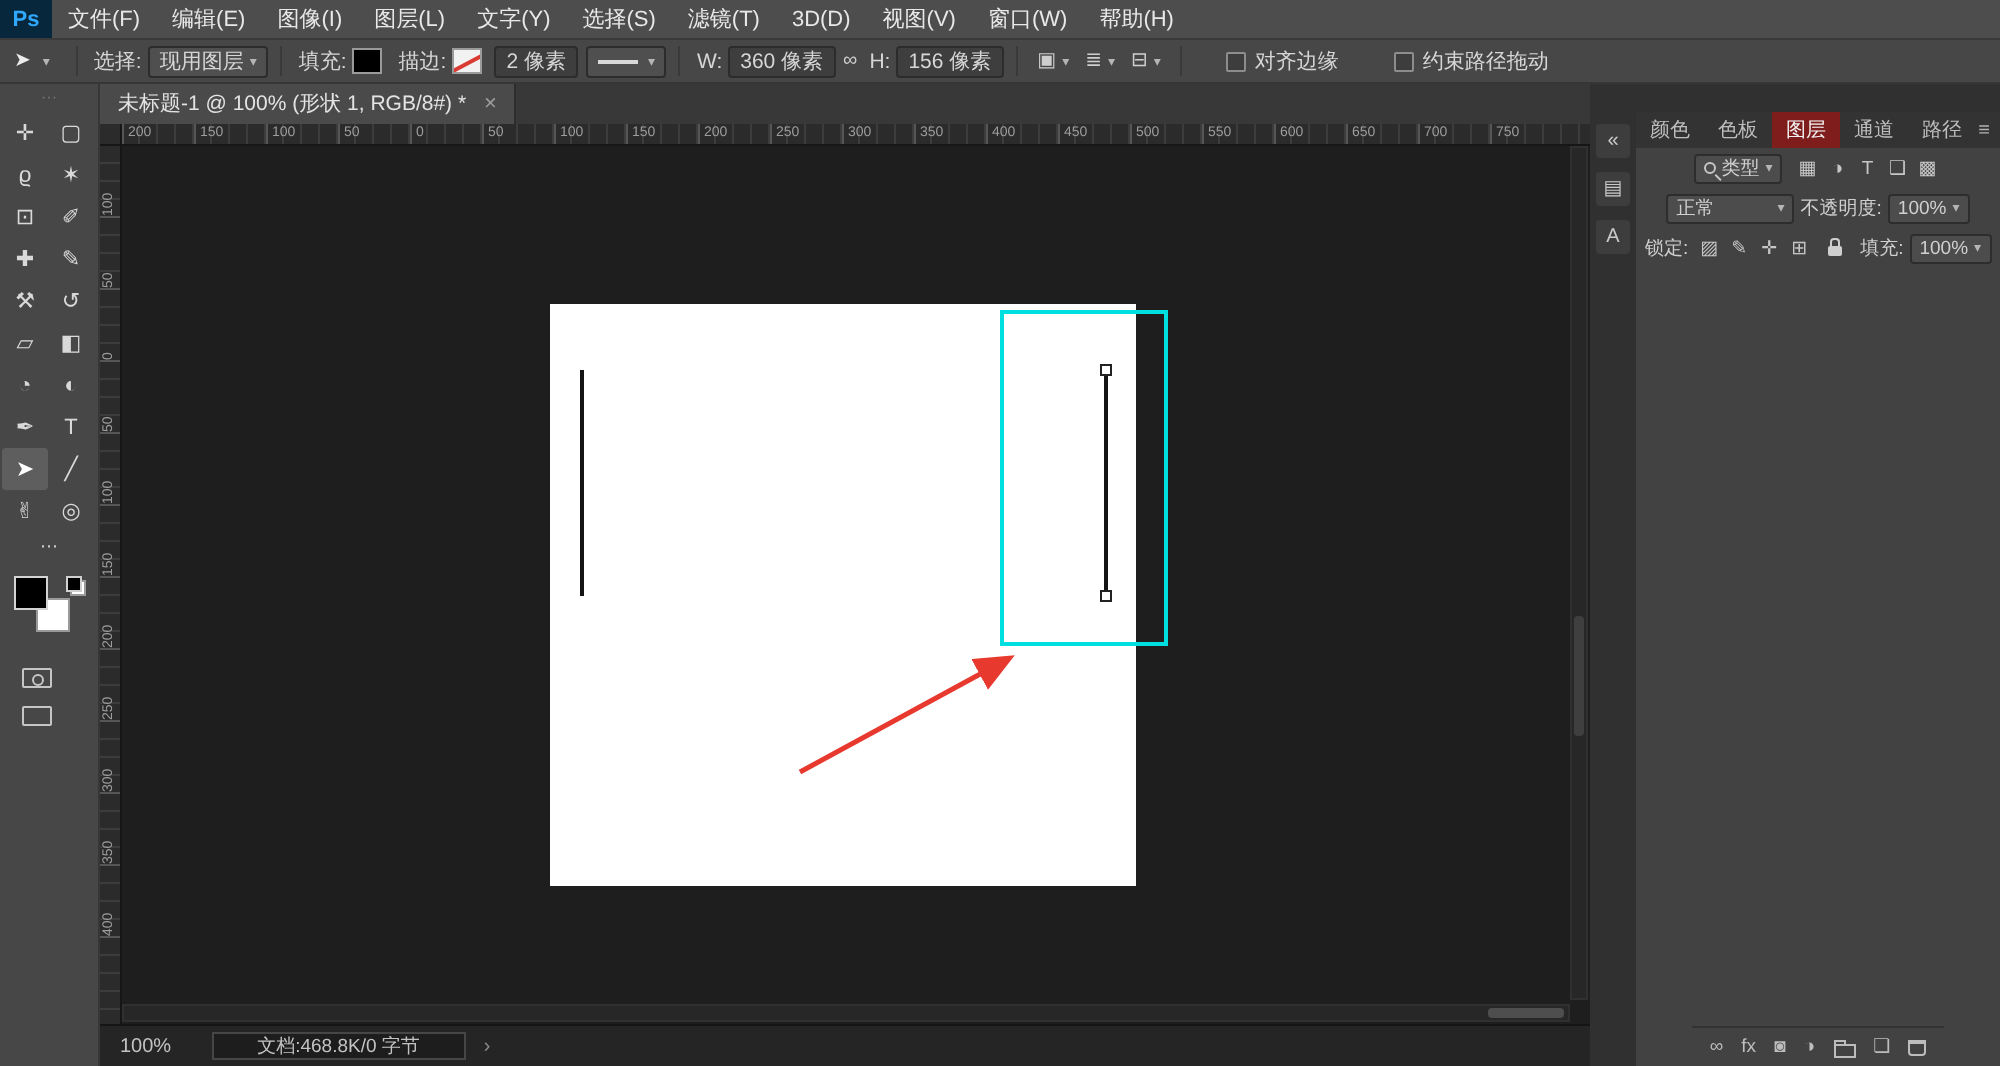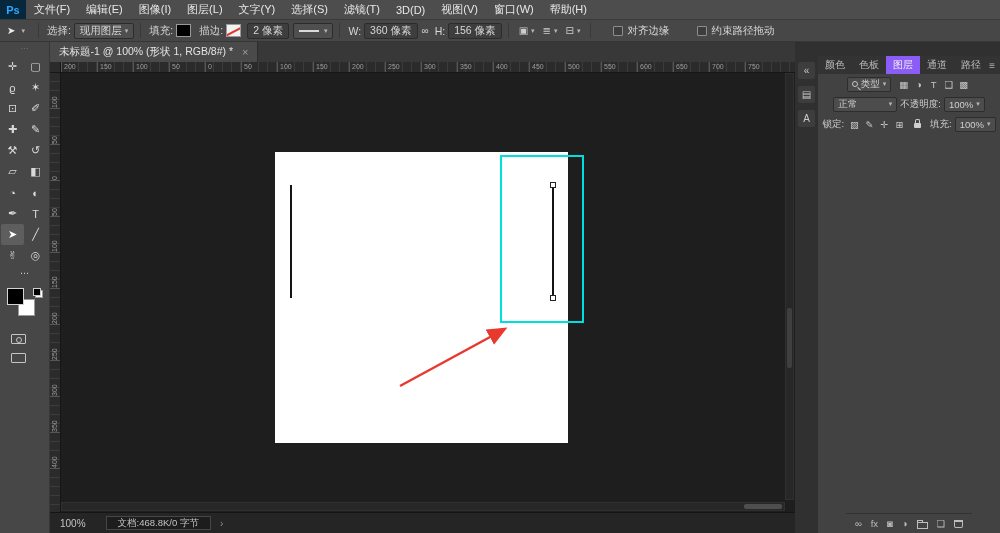--- a/index.html
+++ b/index.html
@@ -71,31 +71,31 @@
   #anchor-bottom{left:500px;top:233px;}
   #arrow-svg{position:absolute;left:345px;top:260px;width:120px;height:70px;}
   #hscroll{position:absolute;left:11px;right:10px;bottom:1px;height:9px;background:#272727;border:1px solid #303030;}
   #hscroll .thumb{position:absolute;right:2px;top:1px;width:38px;height:5px;background:#4e4e4e;border-radius:2px;}
   #vscroll{position:absolute;right:1px;top:11px;bottom:12px;width:9px;background:#272727;border:1px solid #303030;}
   #vscroll .thumb{position:absolute;left:1px;top:55%;width:5px;height:60px;background:#3f3f3f;border-radius:2px;}
 
   
   #statusbar{position:absolute;left:50px;top:512px;width:745px;height:21px;background:#252525;border-top:1px solid #151515;display:flex;align-items:center;font-size:10px;color:#c3c3c3;}
   #zoom-field{margin-left:10px;}
-  #docinfo{margin-left:20px;background:#1d1d1d;border:1px solid #464646;height:14px;display:flex;align-items:center;padding:0 11px;font-size:9.5px;}
+  #docinfo{margin-left:20px;background:#1d1d1d;border:1px solid #464646;height:14px;display:flex;align-items:center;padding:0 22px;font-size:9.5px;}
   #status-expander{margin-left:9px;color:#8a8a8a;font-size:10px;}
 
   
   #rightregion{position:absolute;left:795px;top:42px;width:205px;height:491px;background:#303030;}
   #dockstrip{position:absolute;left:0;top:0;width:23px;height:100%;display:flex;flex-direction:column;align-items:center;padding-top:20px;gap:7px;}
   .dock-btn{width:17px;height:17px;display:flex;align-items:center;justify-content:center;font-size:10px;color:#cacaca;background:#3d3d3d;border-radius:2px;}
   #panel{position:absolute;left:23px;top:14px;right:0;bottom:0;background:#3f3f3f;display:flex;flex-direction:column;}
   #panel-tabs{height:18px;background:#333333;display:flex;position:relative;flex:0 0 18px;}
   .panel-tab{padding:0 7px;font-size:10px;display:flex;align-items:center;color:#bdbdbd;}
-  .panel-tab.active{background:#8b5cf6;color:#f2f2f2;font-family:Liberation Serif, serif;}
+  .panel-tab.active{background:#7f1d1d;color:#f2f2f2;font-family:Liberation Serif, serif;}
   #panel-menu{position:absolute;right:5px;top:0;height:18px;display:flex;align-items:center;color:#b0b0b0;font-size:10px;}
   #panel-body{background:#424242;flex:1;display:flex;flex-direction:column;align-items:center;}
   .prow{display:flex;align-items:center;height:20px;padding:0 5px;gap:3px;font-size:9.5px;color:#cfcfcf;white-space:nowrap;flex:0 0 20px;}
   .pselect{background:#4c4c4c;border:1px solid #2d2d2d;border-radius:2px;height:15px;display:flex;align-items:center;padding:0 4px;}
   .picon{width:15px;height:15px;display:flex;align-items:center;justify-content:center;font-size:9.5px;color:#c6c6c6;}
   .mag-icon{width:6px;height:6px;border:1px solid #c6c6c6;border-radius:50%;position:relative;margin-right:3px;flex:0 0 6px;}
   .mag-icon::after{content:'';position:absolute;left:5px;top:5px;width:4px;height:1px;background:#c6c6c6;transform:rotate(45deg);transform-origin:0 0;}
   #filter-icons{display:flex;margin-left:2px;}
   #lock-icons{display:flex;}
   #layers-list{border-top:1px solid #383838;flex:0 0 auto;}

